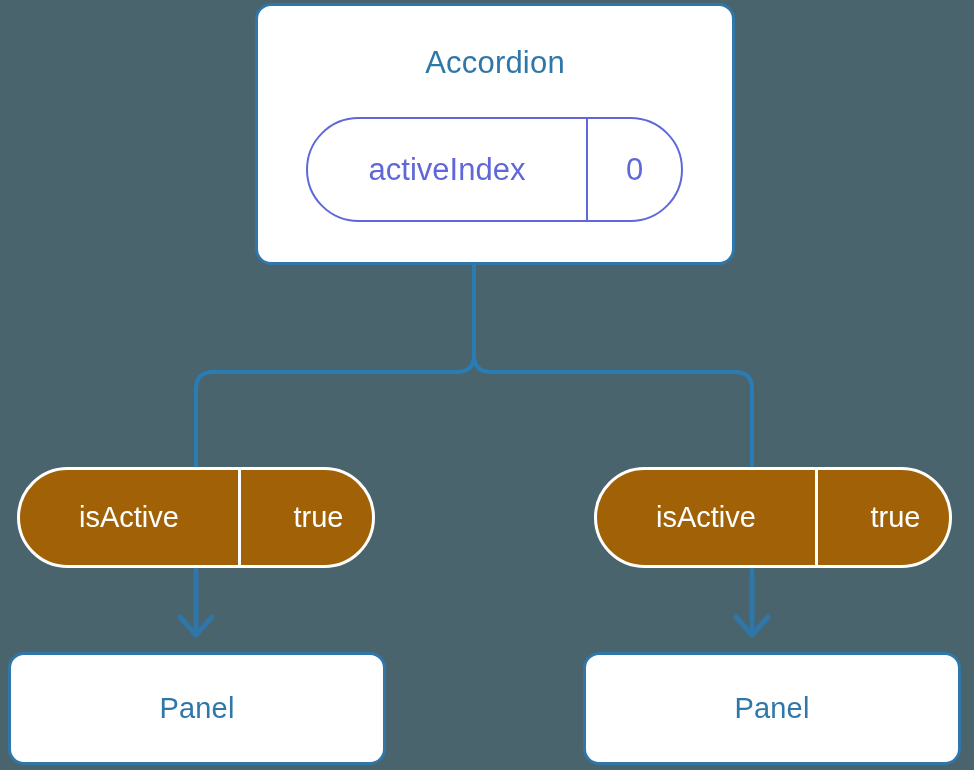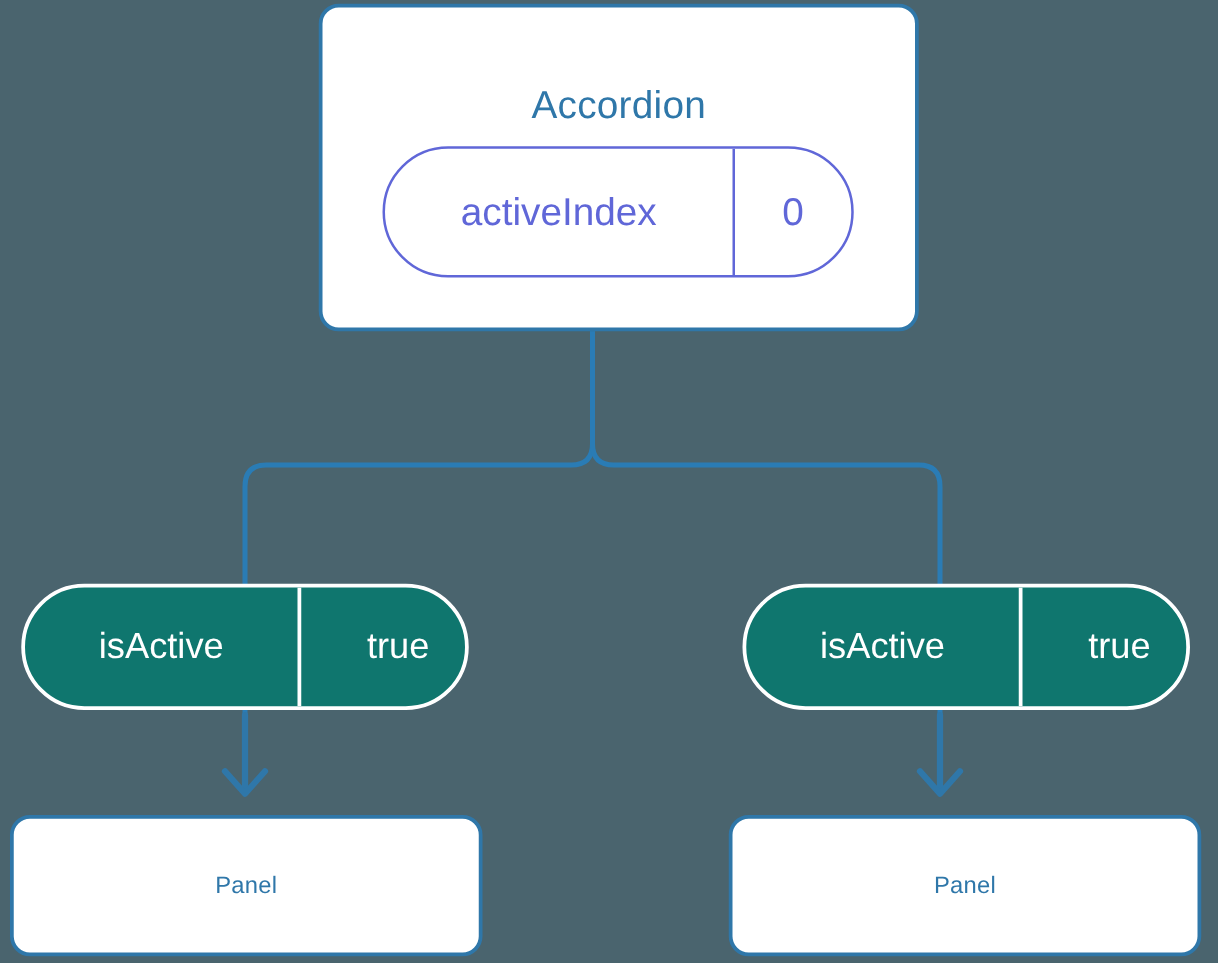--- a/index.html
+++ b/index.html
@@ -48,31 +48,31 @@
   }
 
   
   #accordion-card {
     left: 255px;
     top: 3px;
     width: 480px;
     height: 262px;
     justify-content: flex-start;
   }
-  #accordion-card .card-title { margin-top: 60px; }
+  #accordion-card .card-title { margin-top: 39px; }
 
   
   .panel-card {
     width: 378px;
     height: 113px;
     justify-content: center;
   }
   #panel-left  { left: 8px;   top: 652px; }
   #panel-right { left: 583px; top: 652px; }
-  .panel-card .card-title { font-size: 19px; margin: 0; }
+  .panel-card .card-title { font-size: 29px; margin: 0; }
 
   
   .pill {
     position: absolute;
     z-index: 3;
     display: flex;
     align-items: stretch;
     border-radius: 999px;
     box-sizing: border-box;
     overflow: hidden;
@@ -90,21 +90,21 @@
   .pill-outline {
     background: #ffffff;
     border: 2px solid #6067d8;
   }
   .pill-outline .pill-key,
   .pill-outline .pill-val { color: #6067d8; }
   .pill-outline .pill-val { border-left: 2px solid #6067d8; }
 
   
   .pill-filled {
-    background: #0f766e;
+    background: #a16207;
     border: 3px solid #ffffff;
   }
   .pill-filled .pill-key,
   .pill-filled .pill-val { color: #ffffff; }
   .pill-filled .pill-val { border-left: 3px solid #ffffff; }
 
   #pill-activeindex {
     left: 306px;
     top: 117px;
     width: 377px;

